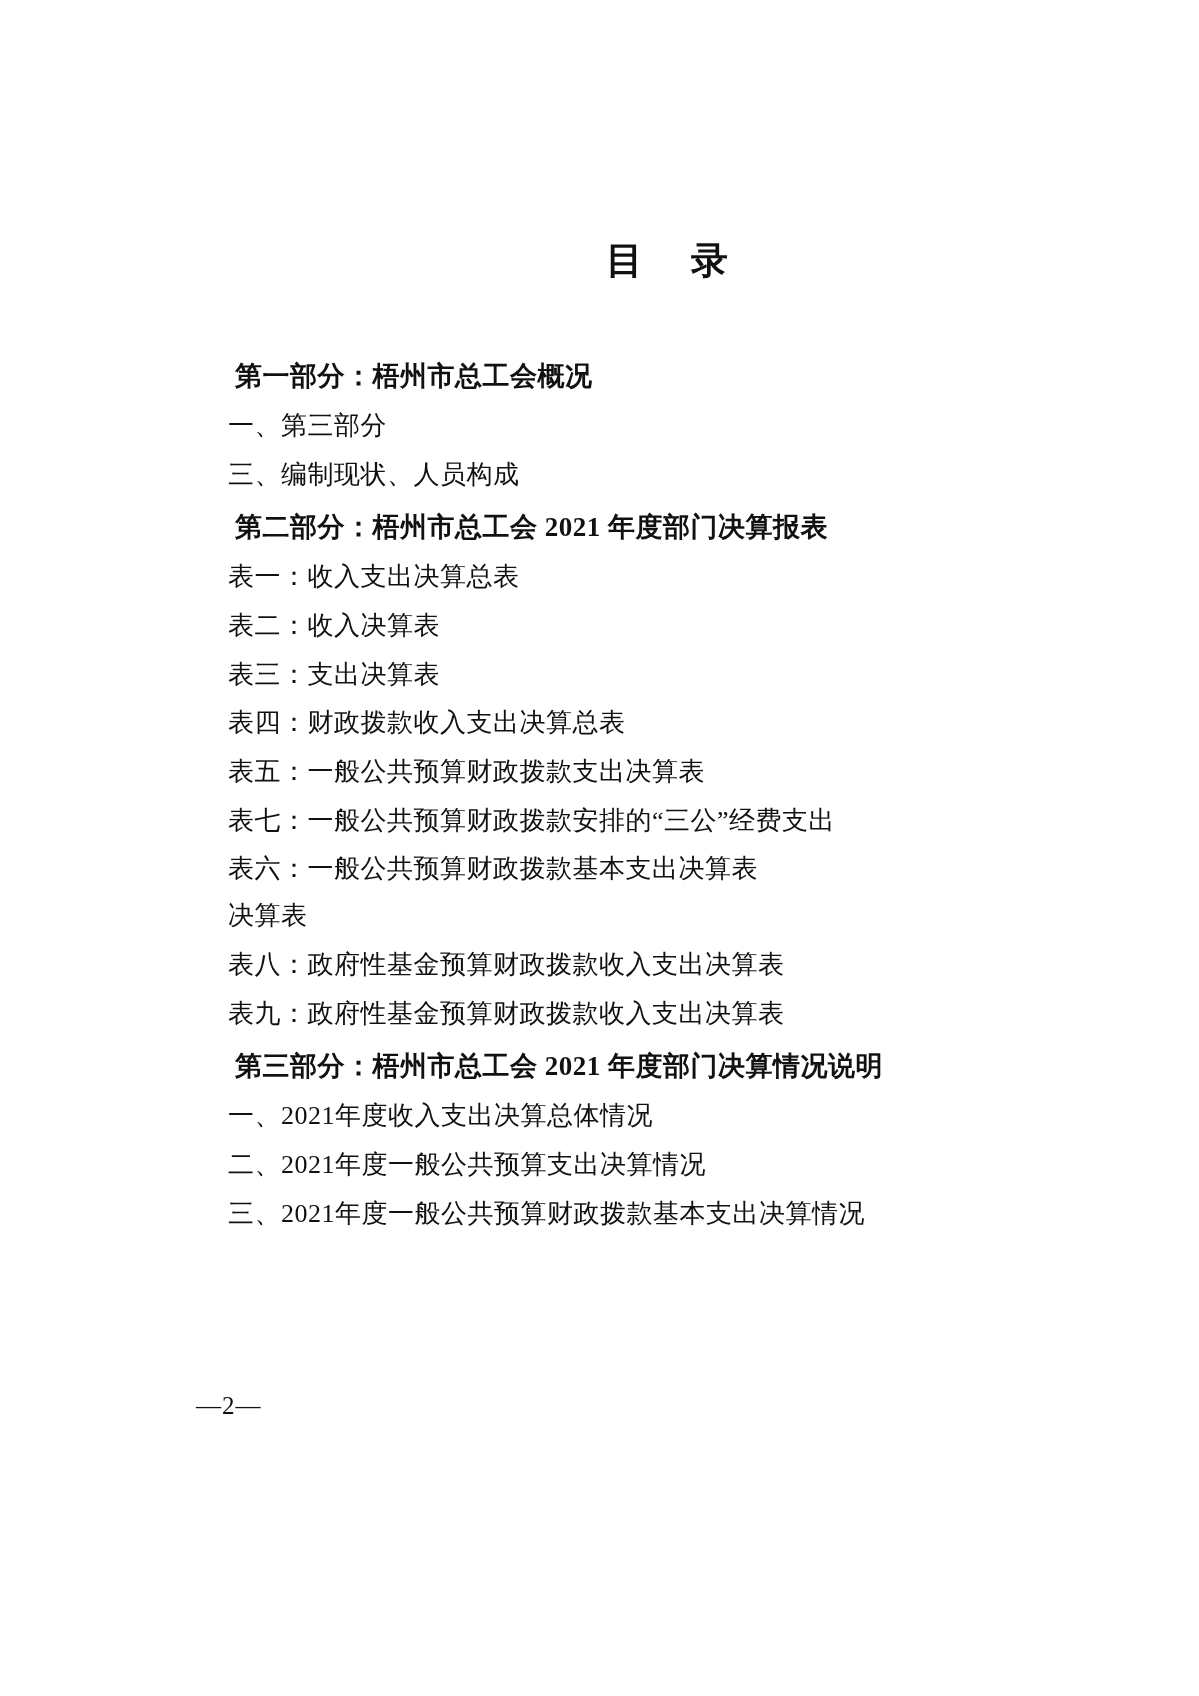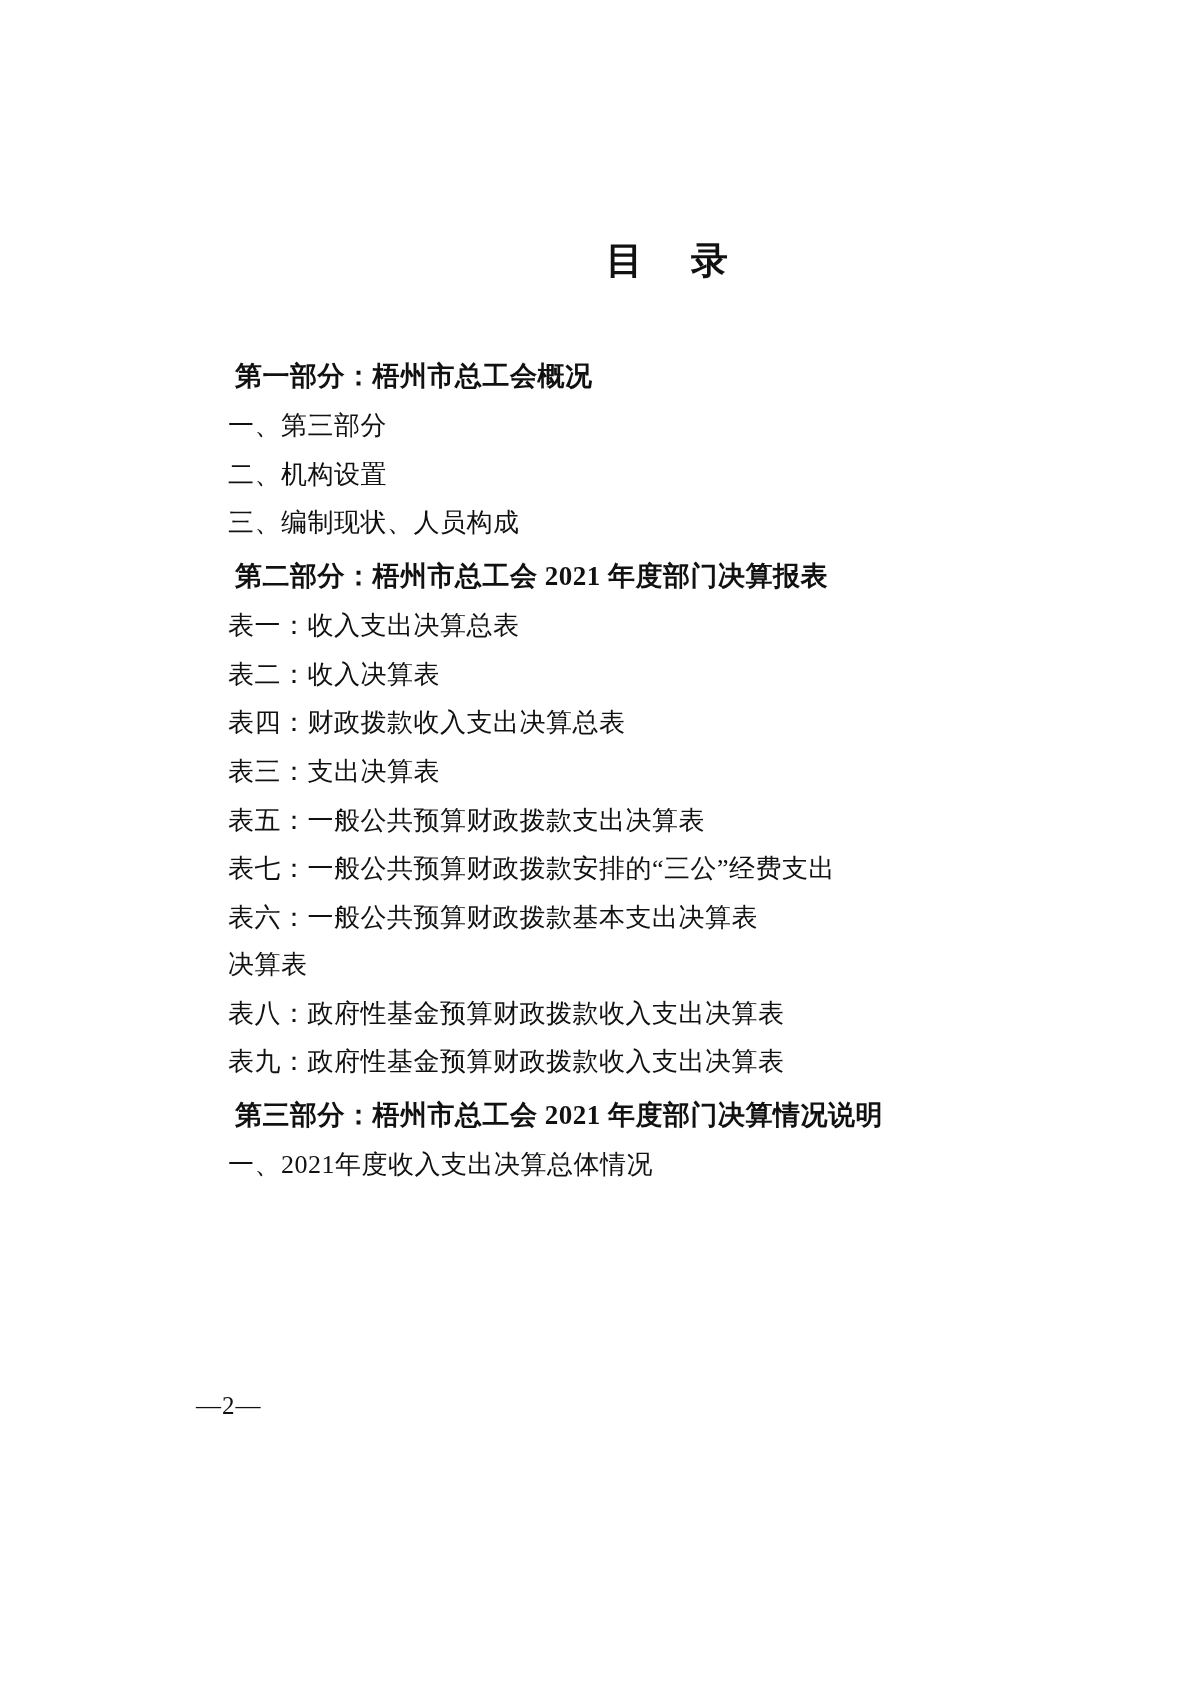--- a/index.html
+++ b/index.html
@@ -76,35 +76,36 @@
 <div class="page">
 
   <div class="content">
 
     <div class="doc-title">
       <span>目</span><span class="gap"></span><span>录</span>
     </div>
 
     <div class="part-heading">第一部分：梧州市总工会概况</div>
     <div class="toc-line">一、第三部分</div>
-    <div class="toc-line">二、机构设置</div>
     <div class="toc-line">三、编制现状、人员构成</div>
 
     <div class="part-heading">第二部分：梧州市总工会 2021 年度部门决算报表</div>
     <div class="toc-line">表一：收入支出决算总表</div>
     <div class="toc-line">表二：收入决算表</div>
+    <div class="toc-line">表三：支出决算表</div>
     <div class="toc-line">表四：财政拨款收入支出决算总表</div>
-    <div class="toc-line">表三：支出决算表</div>
     <div class="toc-line">表五：一般公共预算财政拨款支出决算表</div>
     <div class="toc-line">表七：一般公共预算财政拨款安排的“三公”经费支出</div>
     <div class="toc-line">表六：一般公共预算财政拨款基本支出决算表</div>
     <div class="toc-line wrap-cont">决算表</div>
     <div class="toc-line">表八：政府性基金预算财政拨款收入支出决算表</div>
     <div class="toc-line">表九：政府性基金预算财政拨款收入支出决算表</div>
 
     <div class="part-heading">第三部分：梧州市总工会 2021 年度部门决算情况说明</div>
     <div class="toc-line">一、2021年度收入支出决算总体情况</div>
+    <div class="toc-line">二、2021年度一般公共预算支出决算情况</div>
+    <div class="toc-line">三、2021年度一般公共预算财政拨款基本支出决算情况</div>
 
   </div>
 
   <div class="page-number">—2—</div>
 
 </div>
 
 </body></html>

